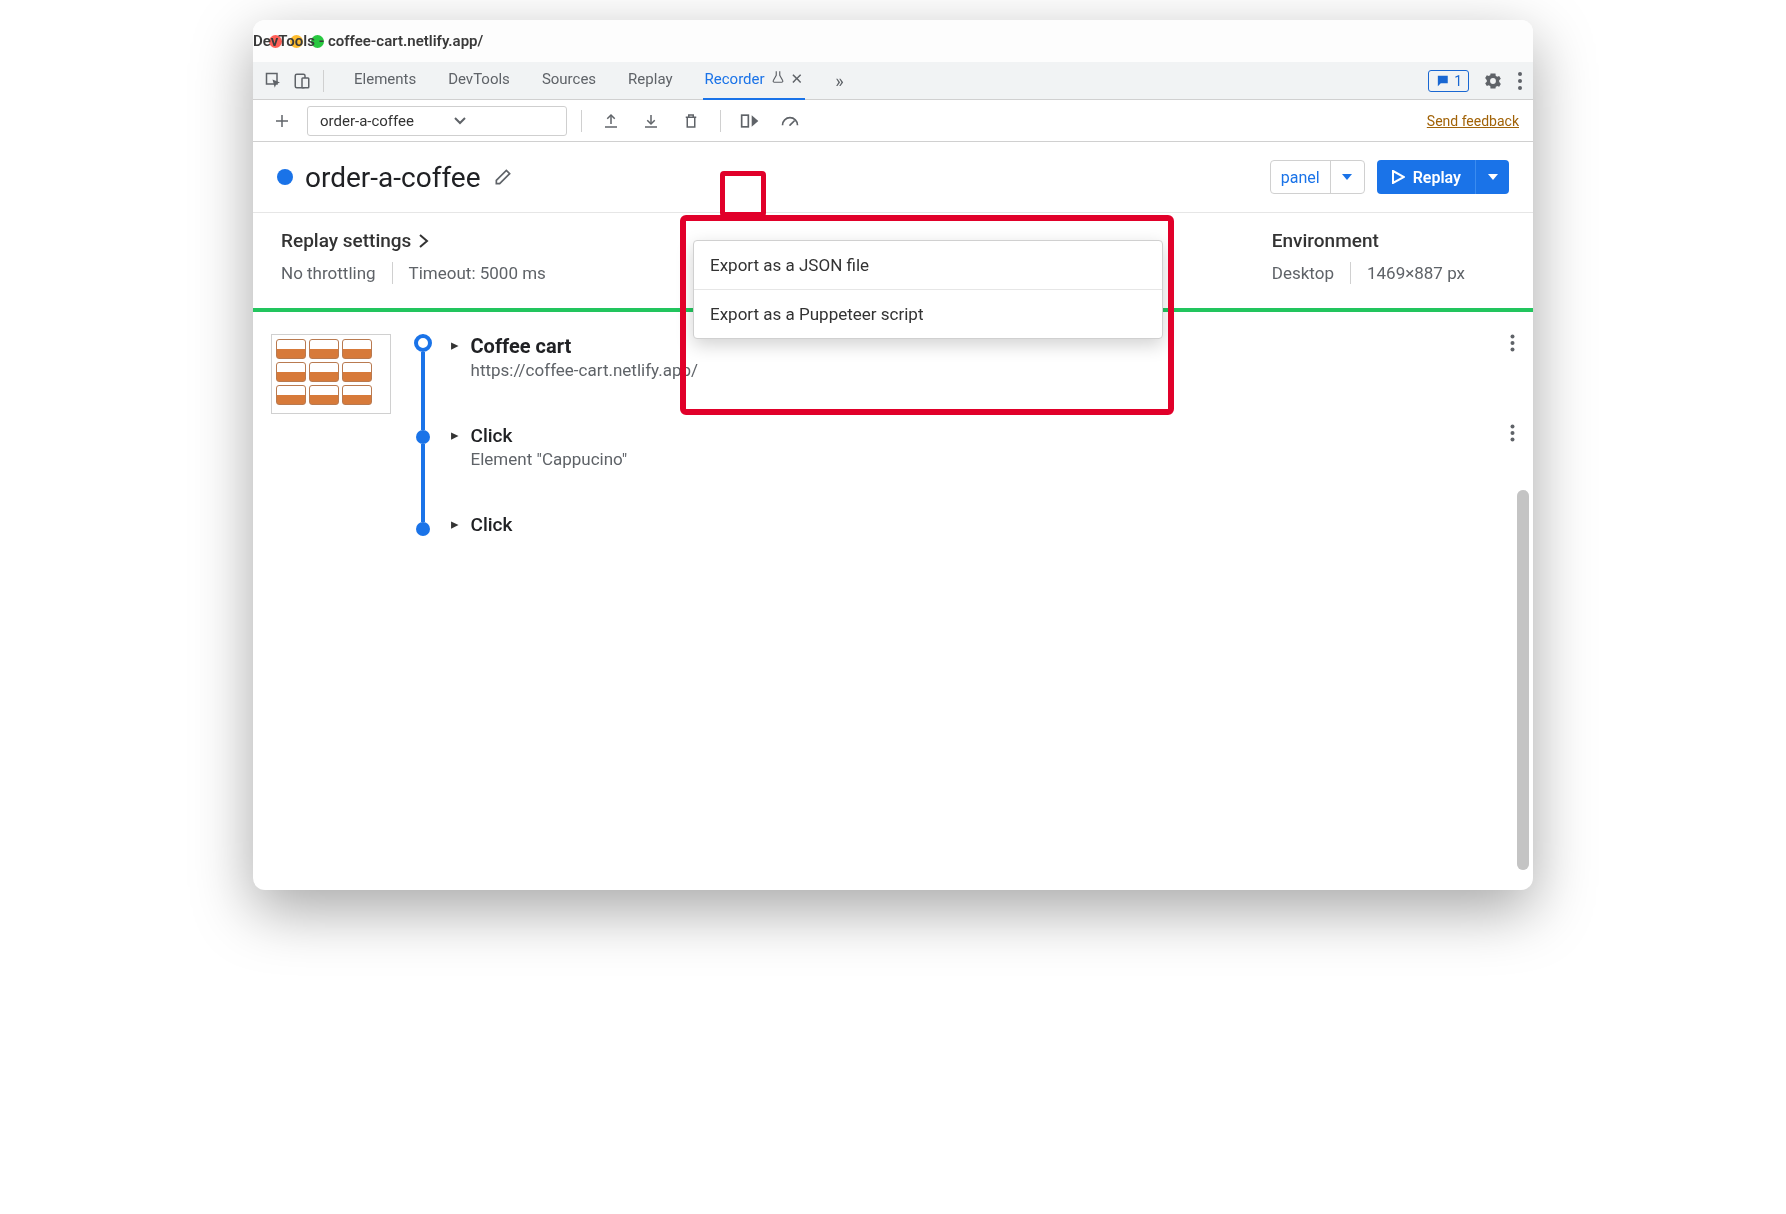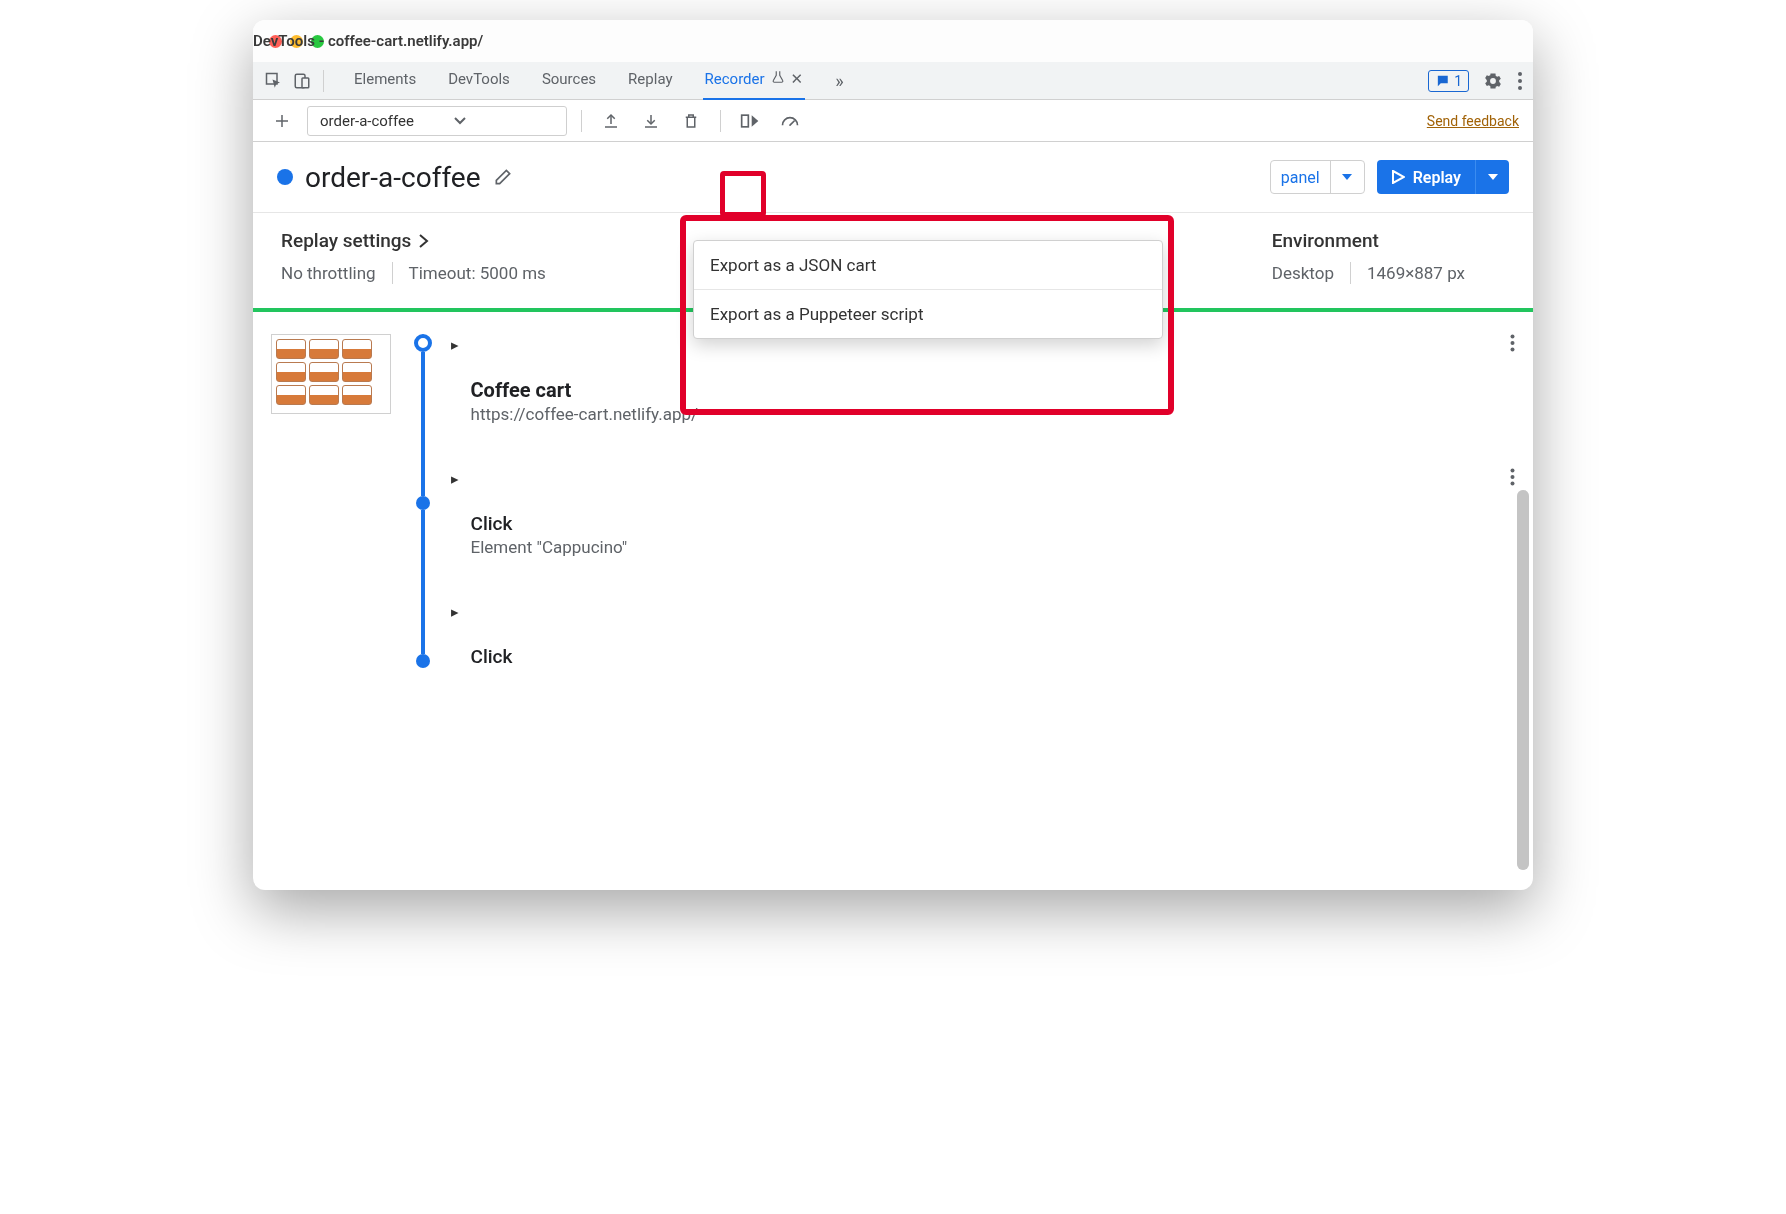--- a/index.html
+++ b/index.html
@@ -129,21 +129,21 @@
   display:flex; flex-wrap:wrap; align-content:flex-start; padding:4px; gap:3px;
 }
 .thumb .cup { width:30px; height:20px; border:1px solid #b97a50; border-radius:3px; background:linear-gradient(#fff 50%, #d77a3a 50%); }
 .timeline { display:flex; flex-direction:column; align-items:center; width:24px; position:relative; }
 .node { width:18px; height:18px; border-radius:50%; border:4px solid #1a73e8; background:#fff; }
 .node.filled { width:14px; height:14px; border:none; background:#1a73e8; }
 .line { width:4px; flex:1; background:#1a73e8; }
 .step-list { flex:1; display:flex; flex-direction:column; gap:44px; }
 .step { display:flex; align-items:flex-start; gap:12px; }
 .caret { color:#333; margin-top:2px; }
-.step .content h4 { font-size:20px; font-weight:700; color:#202124;margin-top:44px; }
+.step .content h4 { font-size:20px; font-weight:700; color:#202124; }
 .step .content.sub h4 { font-weight:500; font-size:19px; color:#202124; }
 .step .content .sub { color:#5f6368; font-size:17px; margin-top:2px; }
 .step .kebab { margin-left:auto; }
 
 
 .scrollbar { position:absolute; right:4px; top:160px; width:12px; height:300px; background:#eaeaea; border-radius:6px; }
 .scrollbar .thumb-s { position:absolute; top:0; width:12px; height:300px; background:#c4c4c4; border-radius:6px; }
 
 svg { display:block; }
 </style>
@@ -385,18 +385,18 @@
       </div>
     </div>
   </div>
 </div>
 
 <div class="scrollbar" style="top:470px;height:380px">
   <div class="thumb-s" style="height:380px"></div>
 </div>
 
 <div class="export-menu" id="export-menu" style="left:440px;top:220px">
-  <div class="mi">Export as a JSON cart</div>
+  <div class="mi">Export as a JSON file</div>
   <div class="mi">Export as a Puppeteer script</div>
 </div>
 
 <div class="hl-import" style="left:467px;top:151px;width:46px;height:46px"></div>
 <div class="hl-menu" style="left:427px;top:195px;width:494px;height:200px"></div>
 
 </body></html>

